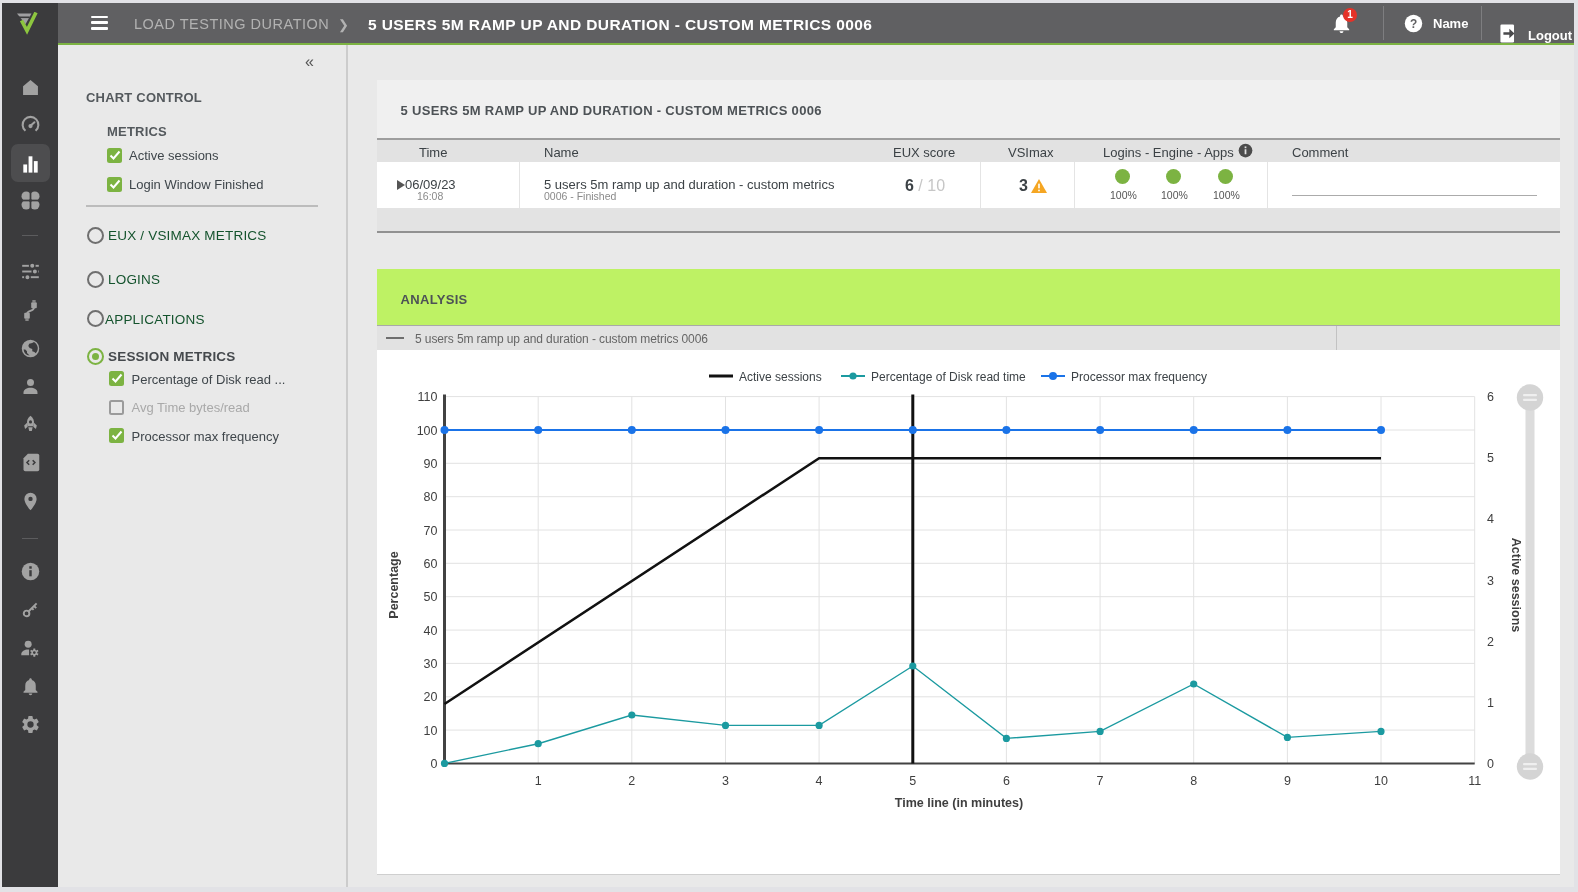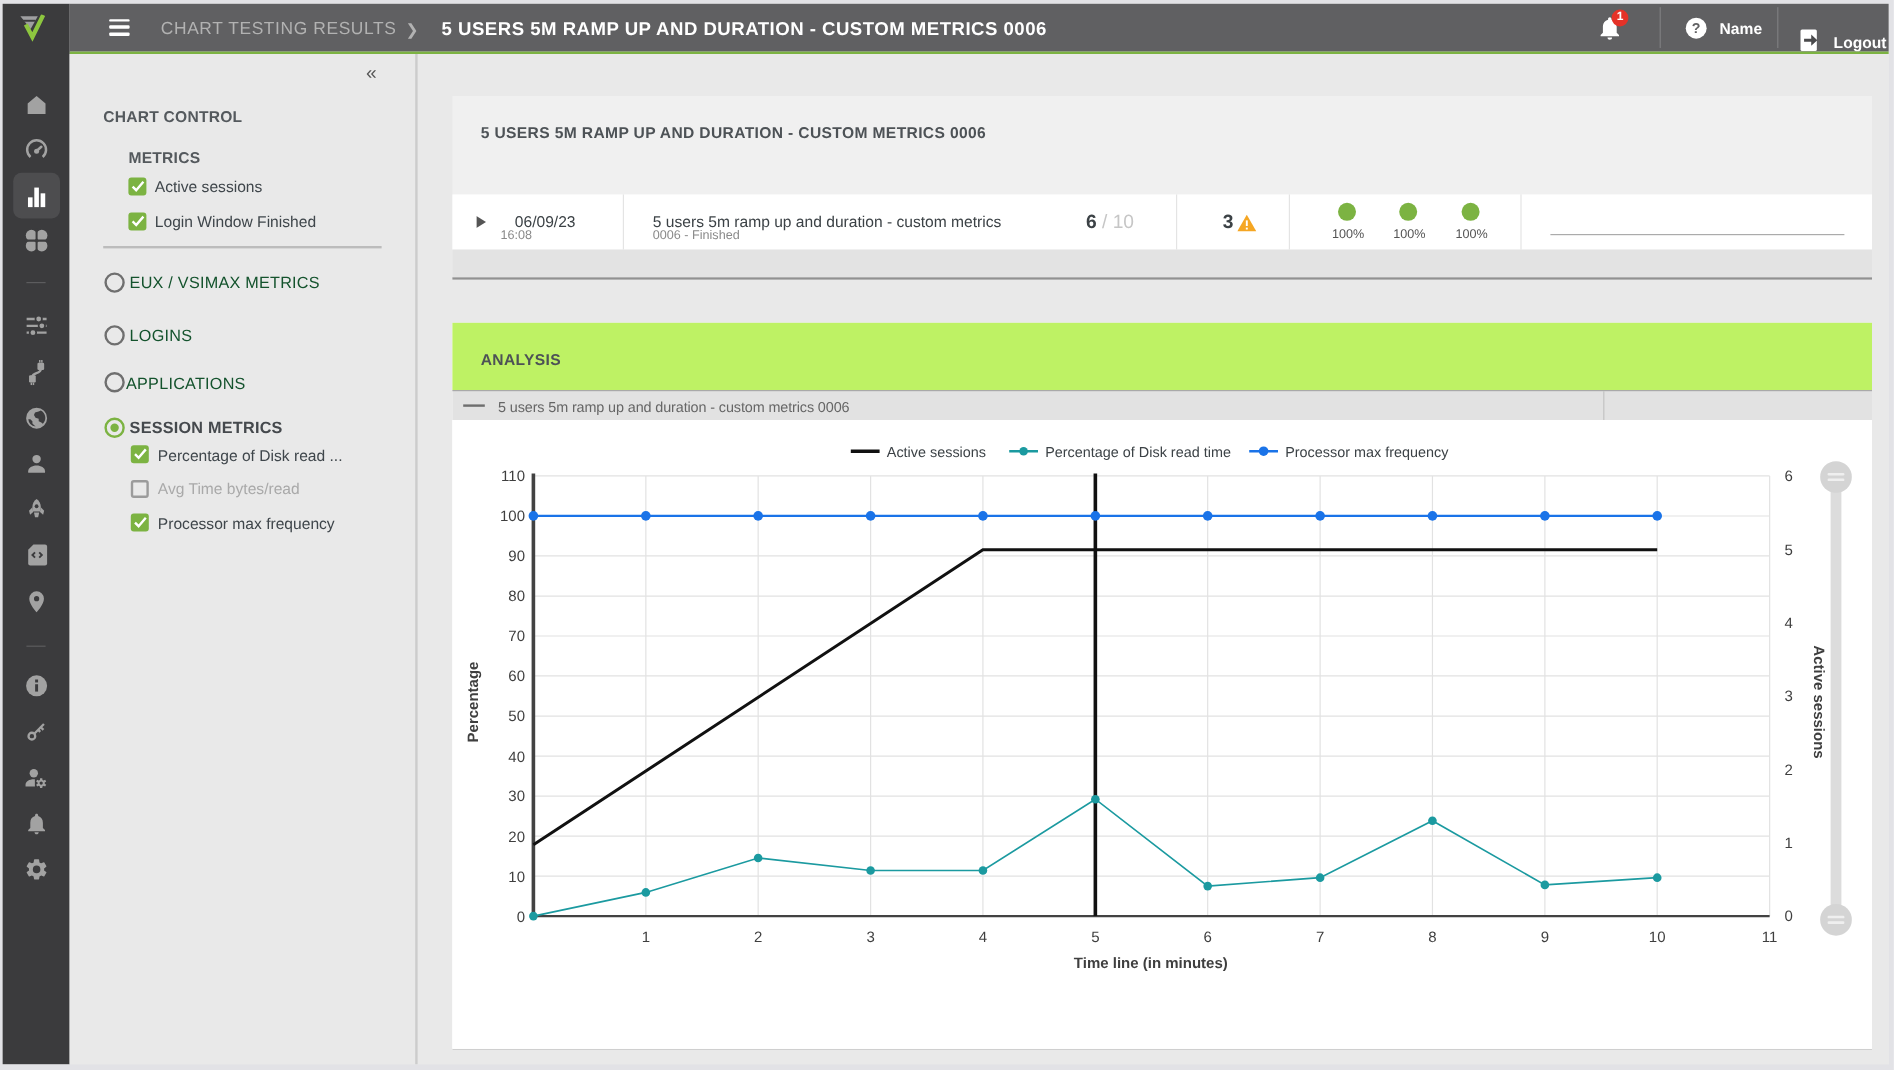--- a/index.html
+++ b/index.html
@@ -62,21 +62,21 @@
 </head>
 <body>
 <div id="frame">
 
   <div id="topbar">
     <div id="hamburger">
         <div></div>
         <div></div>
         <div></div>
       </div>
-    <div id="crumb">CHART TESTING RESULTS</div>
+    <div id="crumb">LOAD TESTING DURATION</div>
     <div id="crumbsep">❯</div>
     <div id="pagetitle">5 USERS 5M RAMP UP AND DURATION - CUSTOM METRICS 0006</div>
     <div class="topsep" style="left:1325px;"></div>
     <div class="topsep" style="left:1423px;"></div>
     <div id="bellwrap">
       <svg width="23" height="23" viewBox="0 0 24 24">
           <path fill="#ffffff" d="M12 22c1.1 0 2-.9 2-2h-4c0 1.1.9 2 2 2zm6-6v-5c0-3.07-1.63-5.64-4.5-6.32V4c0-.83-.67-1.5-1.5-1.5s-1.5.67-1.5 1.5v.68C7.64 5.36 6 7.92 6 11v5l-2 2v1h16v-1l-2-2z"></path>
         </svg>
     </div>
     <div id="badge">1</div>
@@ -284,25 +284,38 @@
         <svg width="12" height="11" viewBox="0 0 12 11">
           <path d="M1.5 5.5 L4.5 8.5 L10.5 1.5" stroke="#fff" stroke-width="2" fill="none"></path>
         </svg>
       </div>
     <div class="plabel" style="left:73.5px; top:383.5px;">Processor max frequency</div>
   </div>
 
   <div id="main">
     <div id="card1">
       <div id="card1title">5 USERS 5M RAMP UP AND DURATION - CUSTOM METRICS 0006</div>
+      <div id="thead">
+        <div class="th" style="left:42px;">Time</div>
+        <div class="th" style="left:167px;">Name</div>
+        <div class="th" style="left:516px;">EUX score</div>
+        <div class="th" style="left:631px;">VSImax</div>
+        <div class="th" style="left:726px;">Logins - Engine - Apps</div>
+        <svg style="position:absolute; left:861px; top:3.5px;" width="15" height="15" viewBox="0 0 24 24">
+            <circle cx="12" cy="12" r="11" fill="#4c4c4c"></circle>
+            <rect x="10.6" y="10" width="2.8" height="8" fill="#e2e2e2"></rect>
+            <rect x="10.6" y="5.5" width="2.8" height="2.8" fill="#e2e2e2"></rect>
+          </svg>
+        <div class="th" style="left:915px;">Comment</div>
+      </div>
       <div id="trow">
         <svg style="position:absolute;left:20px;top:17.5px;" width="8" height="10" viewBox="0 0 8 10">
             <polygon points="0,0 8,5 0,10" fill="#555"></polygon>
           </svg>
-        <div class="cellmain" style="left:52px;">06/09/23</div>
+        <div class="cellmain" style="left:28px;">06/09/23</div>
         <div class="cellsub" style="left:40px;">16:08</div>
         <div class="cellmain" style="left:167px;">5 users 5m ramp up and duration - custom metrics</div>
         <div class="cellsub" style="left:167px;">0006 - Finished</div>
         <div class="cellmain" style="left:528px; font-weight:bold; font-size:16px; top:15px; color:#3c4246;">6 <span style="color:#c6c6c6; font-weight:normal;">/ 10</span></div>
         <div class="cellmain" style="left:642px; font-weight:bold; font-size:16px; top:15px; color:#3c4246;">3</div>
         <svg style="position:absolute; left:653.5px; top:17px;" width="16" height="14" viewBox="0 0 24 21">
             <path d="M12 0 L24 21 L0 21 Z" fill="#f5a623"></path>
             <rect x="10.8" y="7" width="2.4" height="7" fill="#fff"></rect>
             <rect x="10.8" y="16" width="2.4" height="2.4" fill="#fff"></rect>
           </svg>

